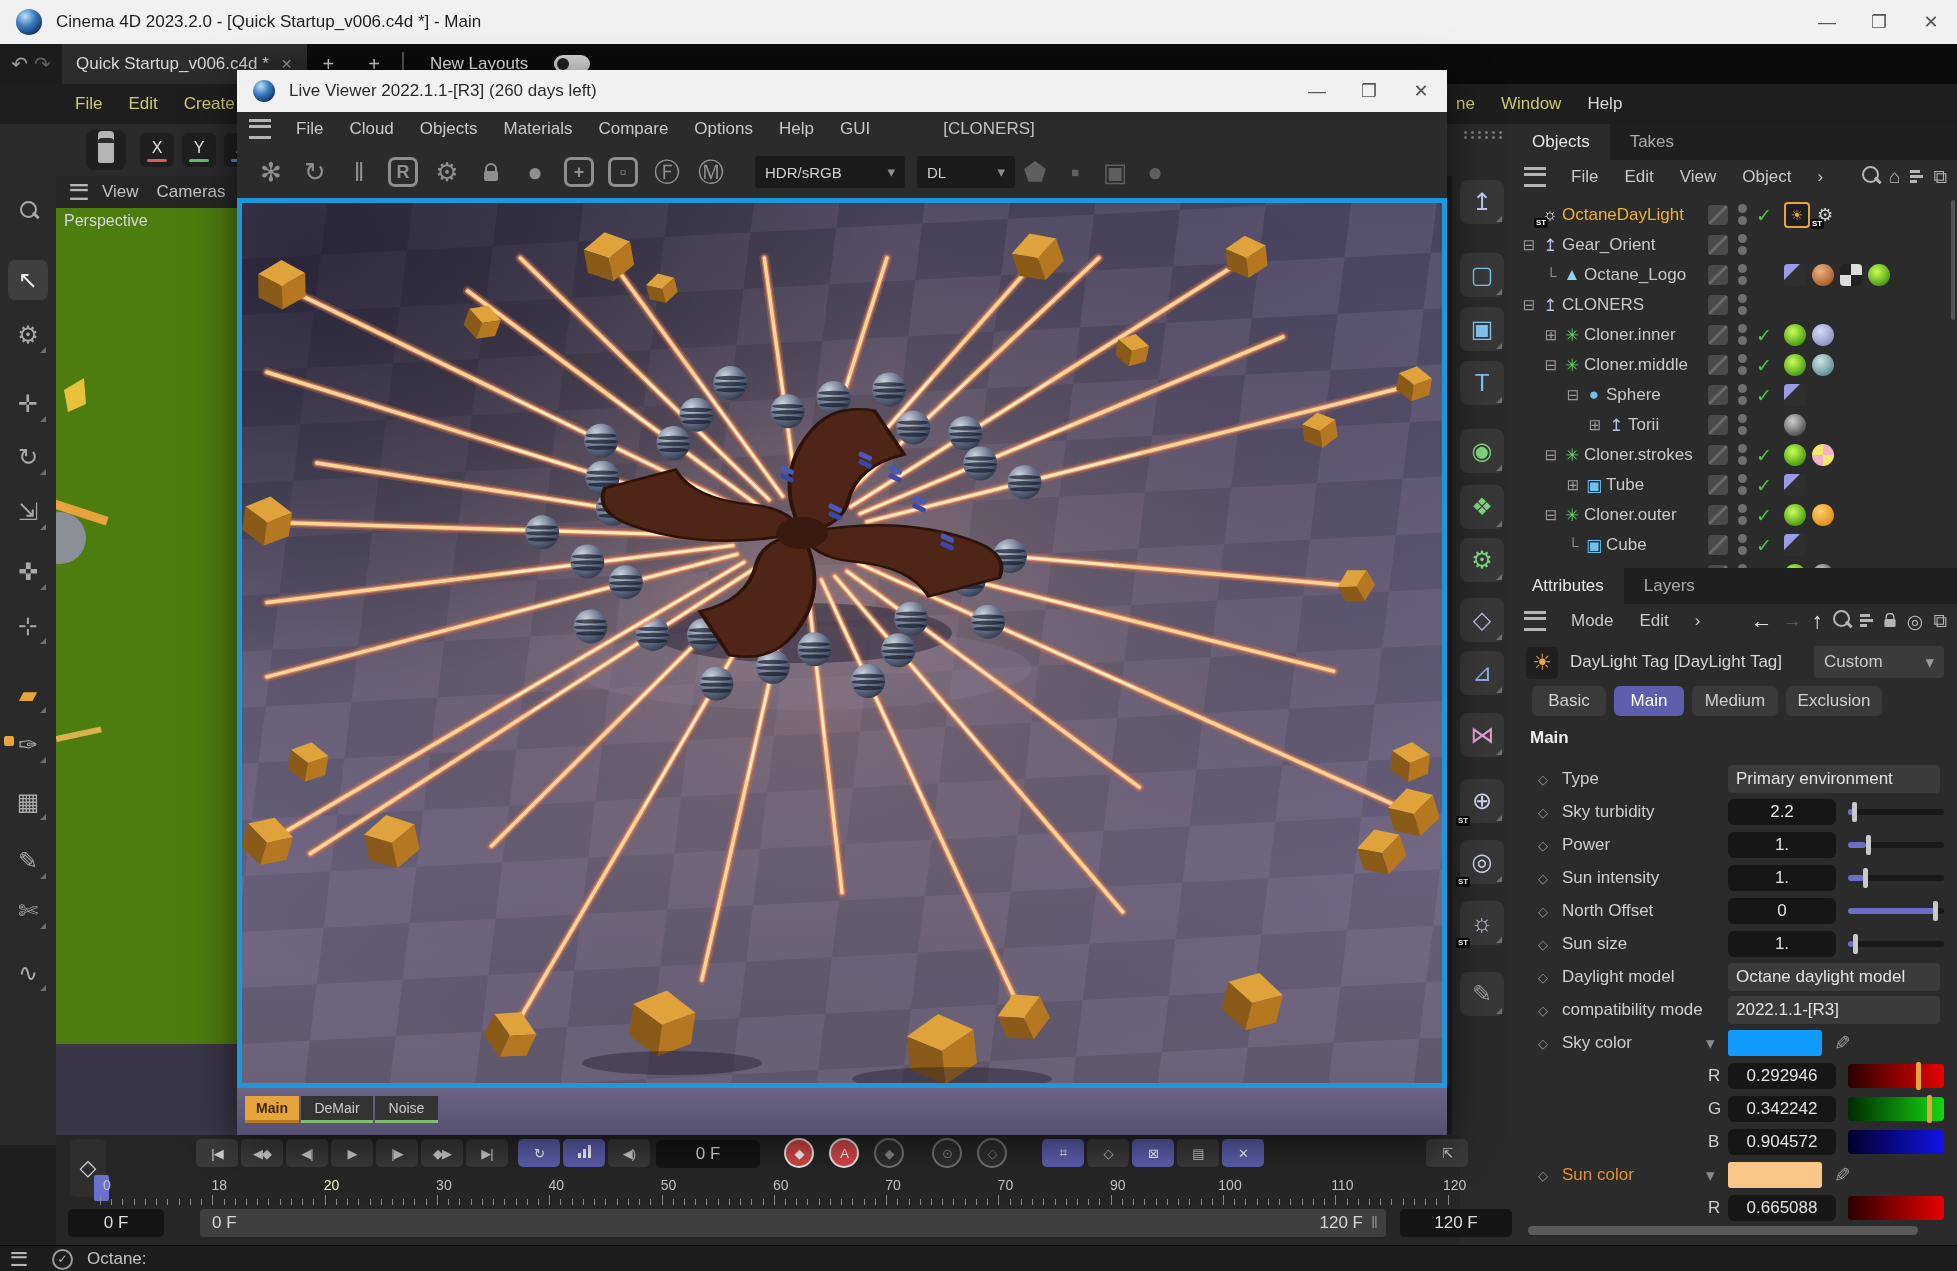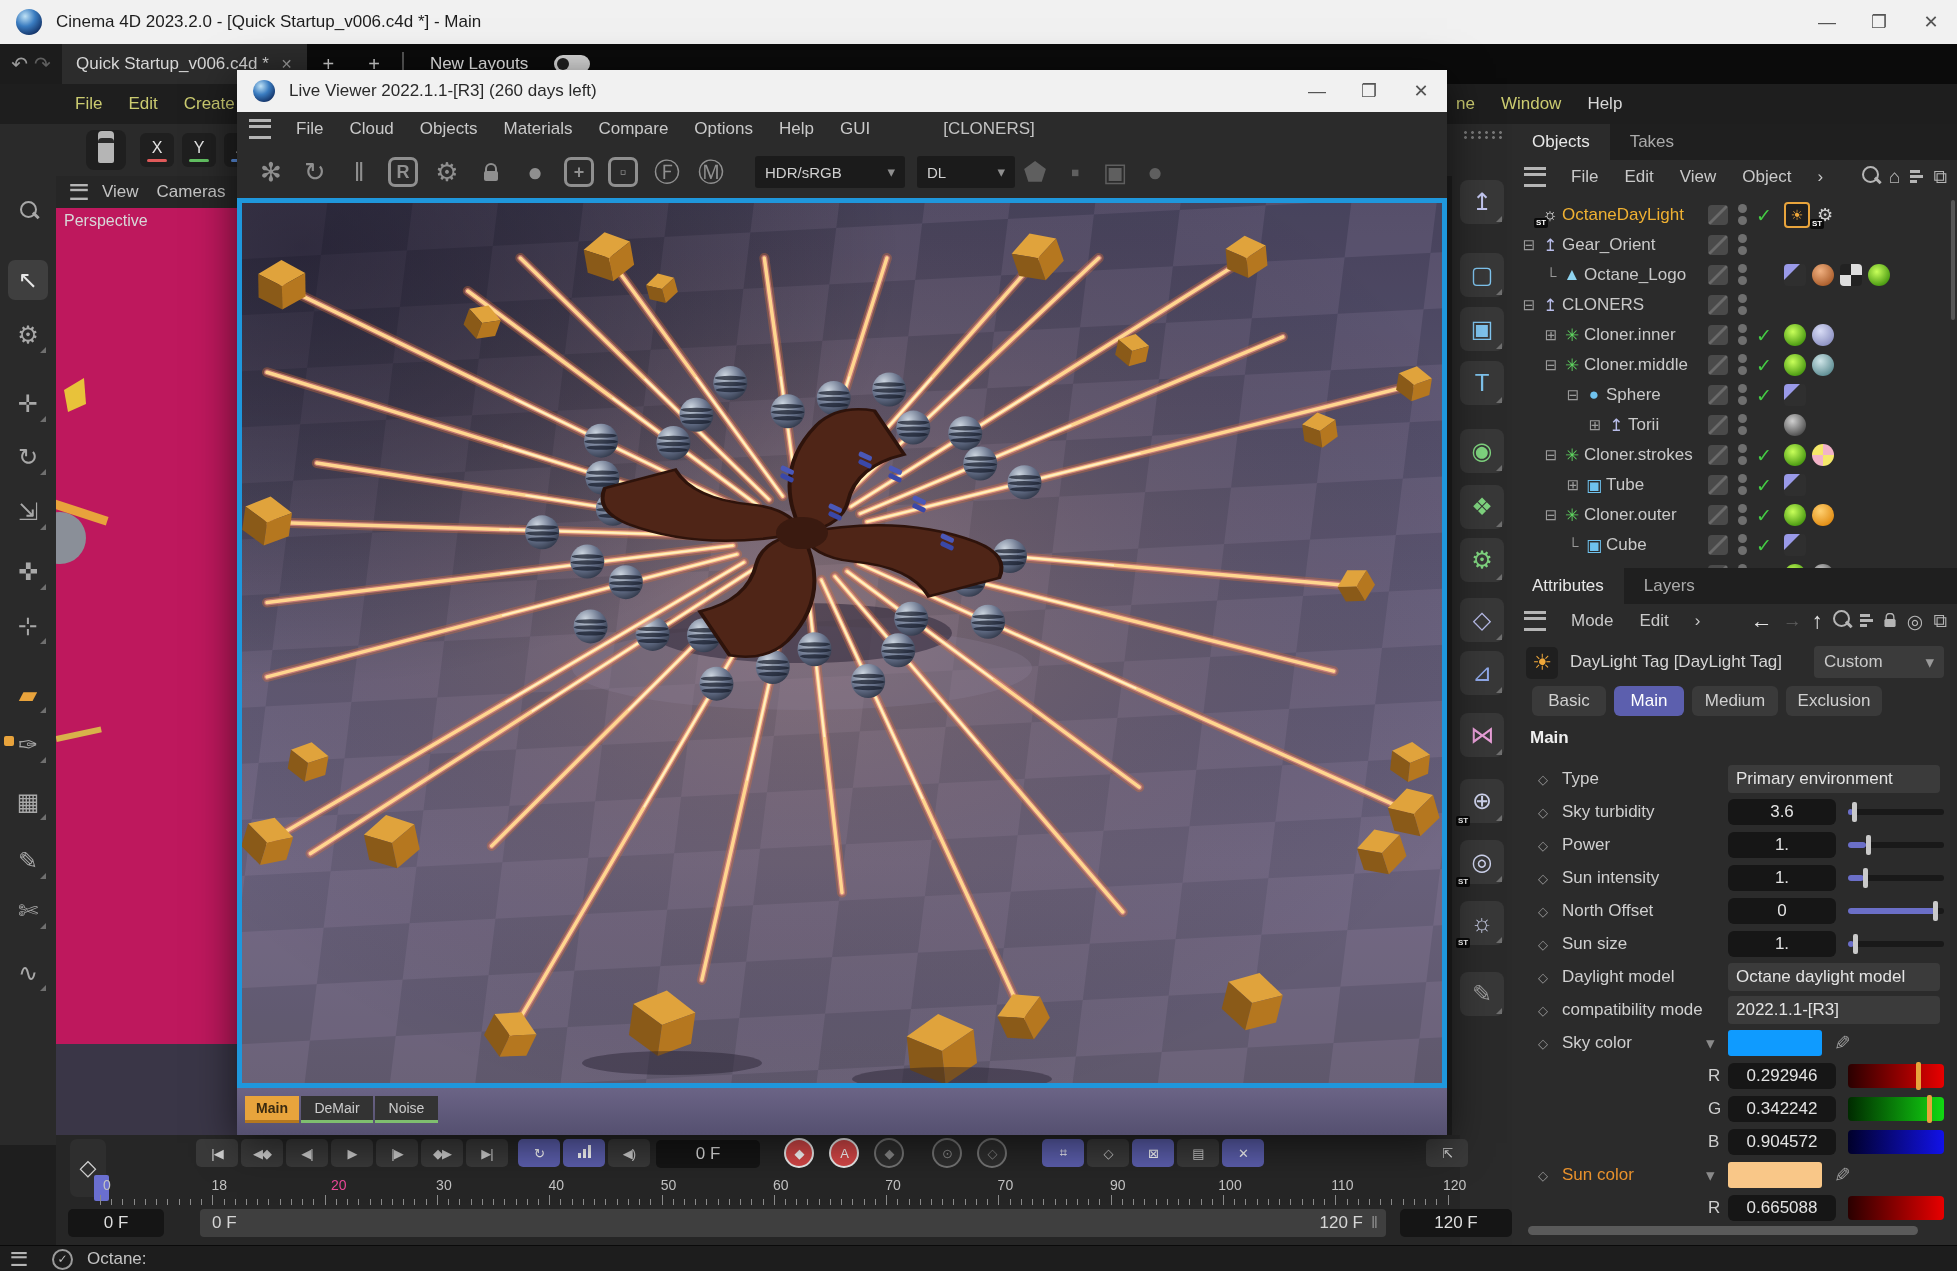--- a/index.html
+++ b/index.html
@@ -24,21 +24,21 @@
   
   #toptools{left:0;top:124px;width:1452px;height:52px;background:#2a2a2a;display:flex;align-items:center}
   .axisbtn{width:34px;height:34px;margin-right:8px;background:#1f1f1f;border-radius:6px;color:#e3e3e3;
     display:flex;flex-direction:column;align-items:center;justify-content:center;font-size:16px}
   
   #lefttools{left:0;top:176px;width:56px;height:969px;background:#2a2a2a}
   .ltool{position:absolute;left:8px;width:40px;height:40px;border-radius:7px;display:flex;align-items:center;justify-content:center;
          color:#a8a8a8;font-size:24px}
   .ltool.active{background:#3f3f3f;color:#e8e8e8}
   
-  #leftvp{left:56px;top:208px;width:181px;height:927px;background:#be185d;overflow:hidden}
+  #leftvp{left:56px;top:208px;width:181px;height:927px;background:#4d7c0f;overflow:hidden}
   #viewmenurow{left:56px;top:176px;width:181px;height:32px;background:#262626;display:flex;align-items:center;color:#c3c3c3;overflow:hidden}
   
   #rightstrip{left:1452px;top:124px;width:60px;height:1121px;background:#2a2a2a}
   .rtool{position:absolute;left:8px;width:44px;height:44px;background:#383838;border-radius:8px;
          display:flex;align-items:center;justify-content:center;font-size:24px}
   .dots{position:absolute;left:10px;top:6px;width:40px;height:10px;
         background:radial-gradient(circle,#777 1.2px,transparent 1.6px);background-size:7px 5px}
   
   #rightpanel{left:1512px;top:124px;width:445px;height:1121px;background:#2b2b2b;overflow:hidden}
   .ptabs{position:absolute;left:0;width:445px;height:36px;background:#1f1f1f;display:flex}
@@ -571,21 +571,21 @@
     <div style="position:absolute;left:18px;top:604px;color:#efefef;font-weight:bold">Main</div>
     <div id="attrrows">
         <div class="arow" style="top: 640px;">
           <div class="adia">◇</div>
           <div class="albl">Type</div>
           <div class="afield">Primary environment</div>
         </div>
         <div class="arow" style="top: 673px;">
           <div class="adia">◇</div>
           <div class="albl">Sky turbidity</div>
-          <div class="anum">3.6</div>
+          <div class="anum">2.2</div>
           <div class="aslider">
             <div class="tk"></div>
             <div class="fl" style="width: 4.6px;"></div>
             <div class="hd" style="left: 4.4px;"></div>
           </div>
         </div>
         <div class="arow" style="top: 706px;">
           <div class="adia">◇</div>
           <div class="albl">Power</div>
           <div class="anum">1.</div>
@@ -733,21 +733,21 @@
           <div>✕</div>
         </div>
         <div class="tbtn " style="left: 1370px;">
           <div>⇱</div>
         </div>
       </div>
     <div id="ruler">
         <div style="position: absolute; left: 38px; top: 40px; width: 15px; height: 26px; background: rgb(106, 111, 208); border-radius: 2px;"></div>
         <div style="position: absolute; left: 36px; top: 42px; width: 30px; text-align: center; font-size: 14px; color: rgb(195, 195, 195);">0</div>
         <div style="position: absolute; left: 148.3px; top: 42px; width: 30px; text-align: center; font-size: 14px; color: rgb(195, 195, 195);">18</div>
-        <div style="position: absolute; left: 260.6px; top: 42px; width: 30px; text-align: right; font-size: 14px; color: #ec4899;">20</div>
+        <div style="position: absolute; left: 260.6px; top: 42px; width: 30px; text-align: center; font-size: 14px; color: #fef9c3;">20</div>
         <div style="position: absolute; left: 372.9px; top: 42px; width: 30px; text-align: center; font-size: 14px; color: rgb(195, 195, 195);">30</div>
         <div style="position: absolute; left: 485.2px; top: 42px; width: 30px; text-align: center; font-size: 14px; color: rgb(195, 195, 195);">40</div>
         <div style="position: absolute; left: 597.5px; top: 42px; width: 30px; text-align: center; font-size: 14px; color: rgb(195, 195, 195);">50</div>
         <div style="position: absolute; left: 709.8px; top: 42px; width: 30px; text-align: center; font-size: 14px; color: rgb(195, 195, 195);">60</div>
         <div style="position: absolute; left: 822.1px; top: 42px; width: 30px; text-align: center; font-size: 14px; color: rgb(195, 195, 195);">70</div>
         <div style="position: absolute; left: 934.4px; top: 42px; width: 30px; text-align: center; font-size: 14px; color: rgb(195, 195, 195);">70</div>
         <div style="position: absolute; left: 1046.7px; top: 42px; width: 30px; text-align: center; font-size: 14px; color: rgb(195, 195, 195);">90</div>
         <div style="position: absolute; left: 1159px; top: 42px; width: 30px; text-align: center; font-size: 14px; color: rgb(195, 195, 195);">100</div>
         <div style="position: absolute; left: 1271.3px; top: 42px; width: 30px; text-align: center; font-size: 14px; color: rgb(195, 195, 195);">110</div>
         <div style="position: absolute; left: 1383.6px; top: 42px; width: 30px; text-align: center; font-size: 14px; color: rgb(195, 195, 195);">120</div>

